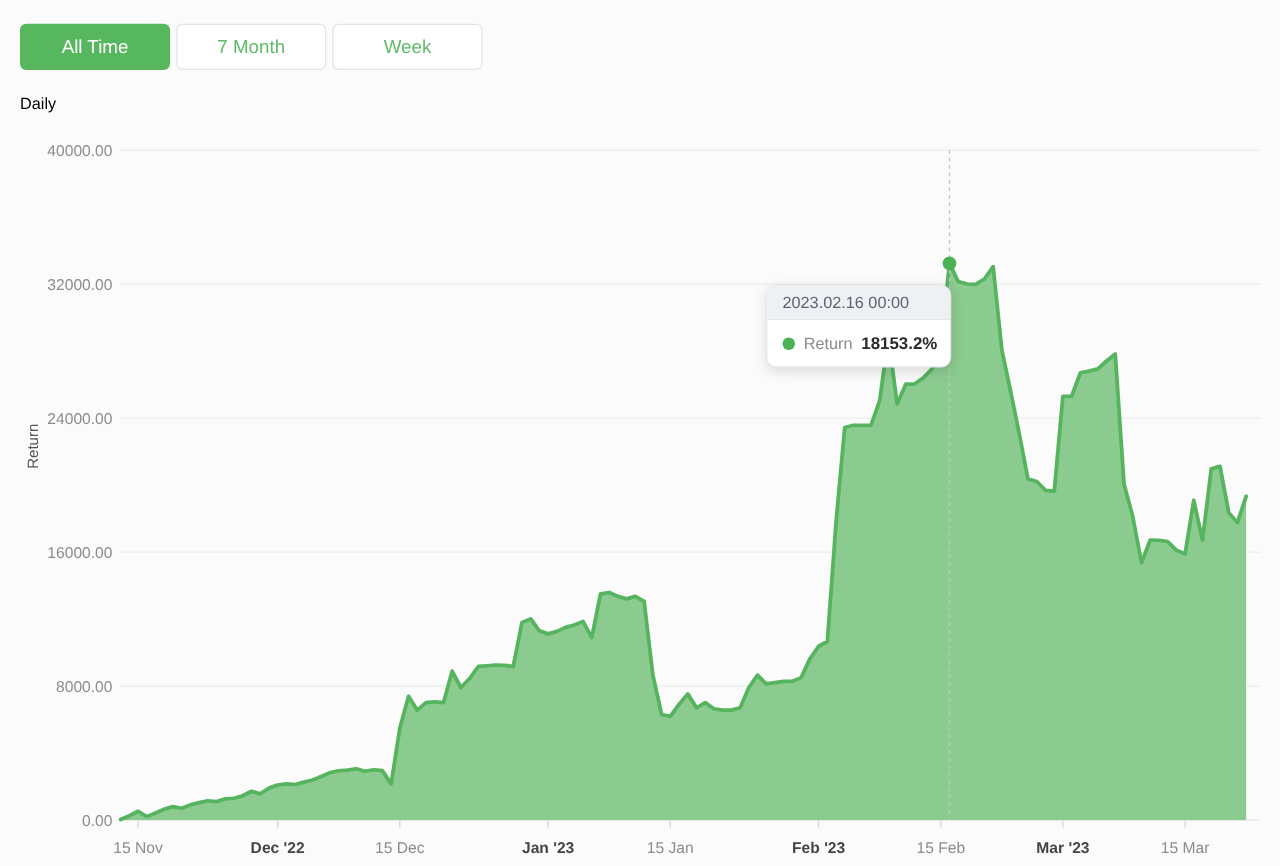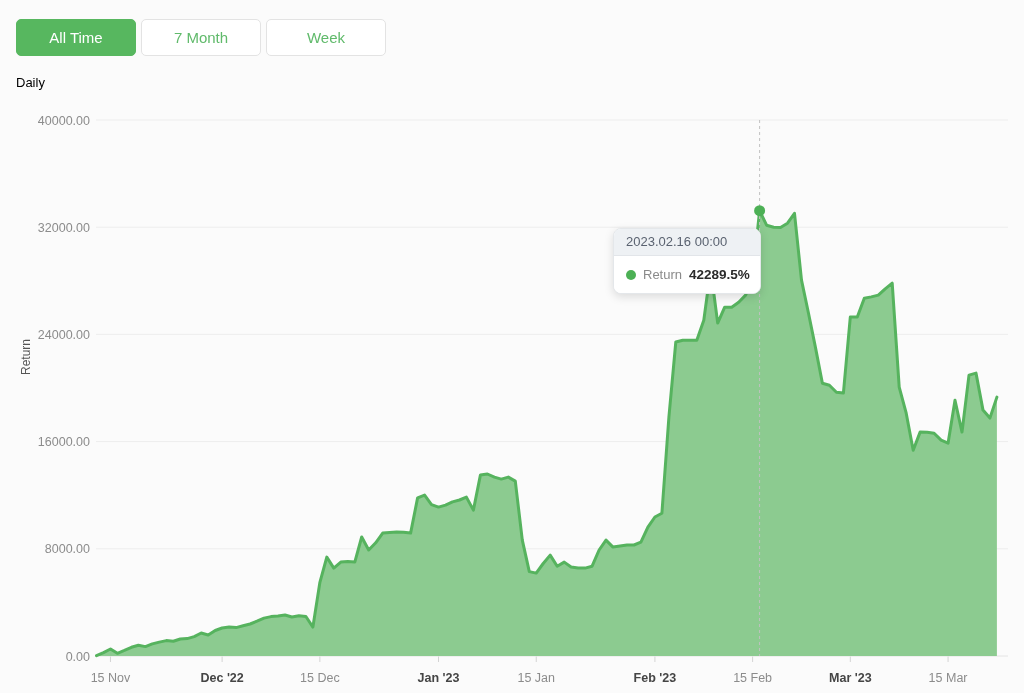--- a/index.html
+++ b/index.html
@@ -83,15 +83,15 @@
       <line x1="759.6" y1="120" x2="759.6" y2="656" stroke="#c2c2c2" stroke-width="1" stroke-dasharray="3,3"></line>
       <circle cx="759.6" cy="210.64832" r="5.5" fill="#4cb055"></circle>
     </svg>
 </div>
 
 <div class="tooltip">
   <div class="tt-header">2023.02.16 00:00</div>
   <div class="tt-body">
     <span class="tt-dot"></span>
     <span class="tt-label">Return</span>
-    <span class="tt-value">42289.5%</span>
+    <span class="tt-value">18153.2%</span>
   </div>
 </div>
 
 </body></html>

